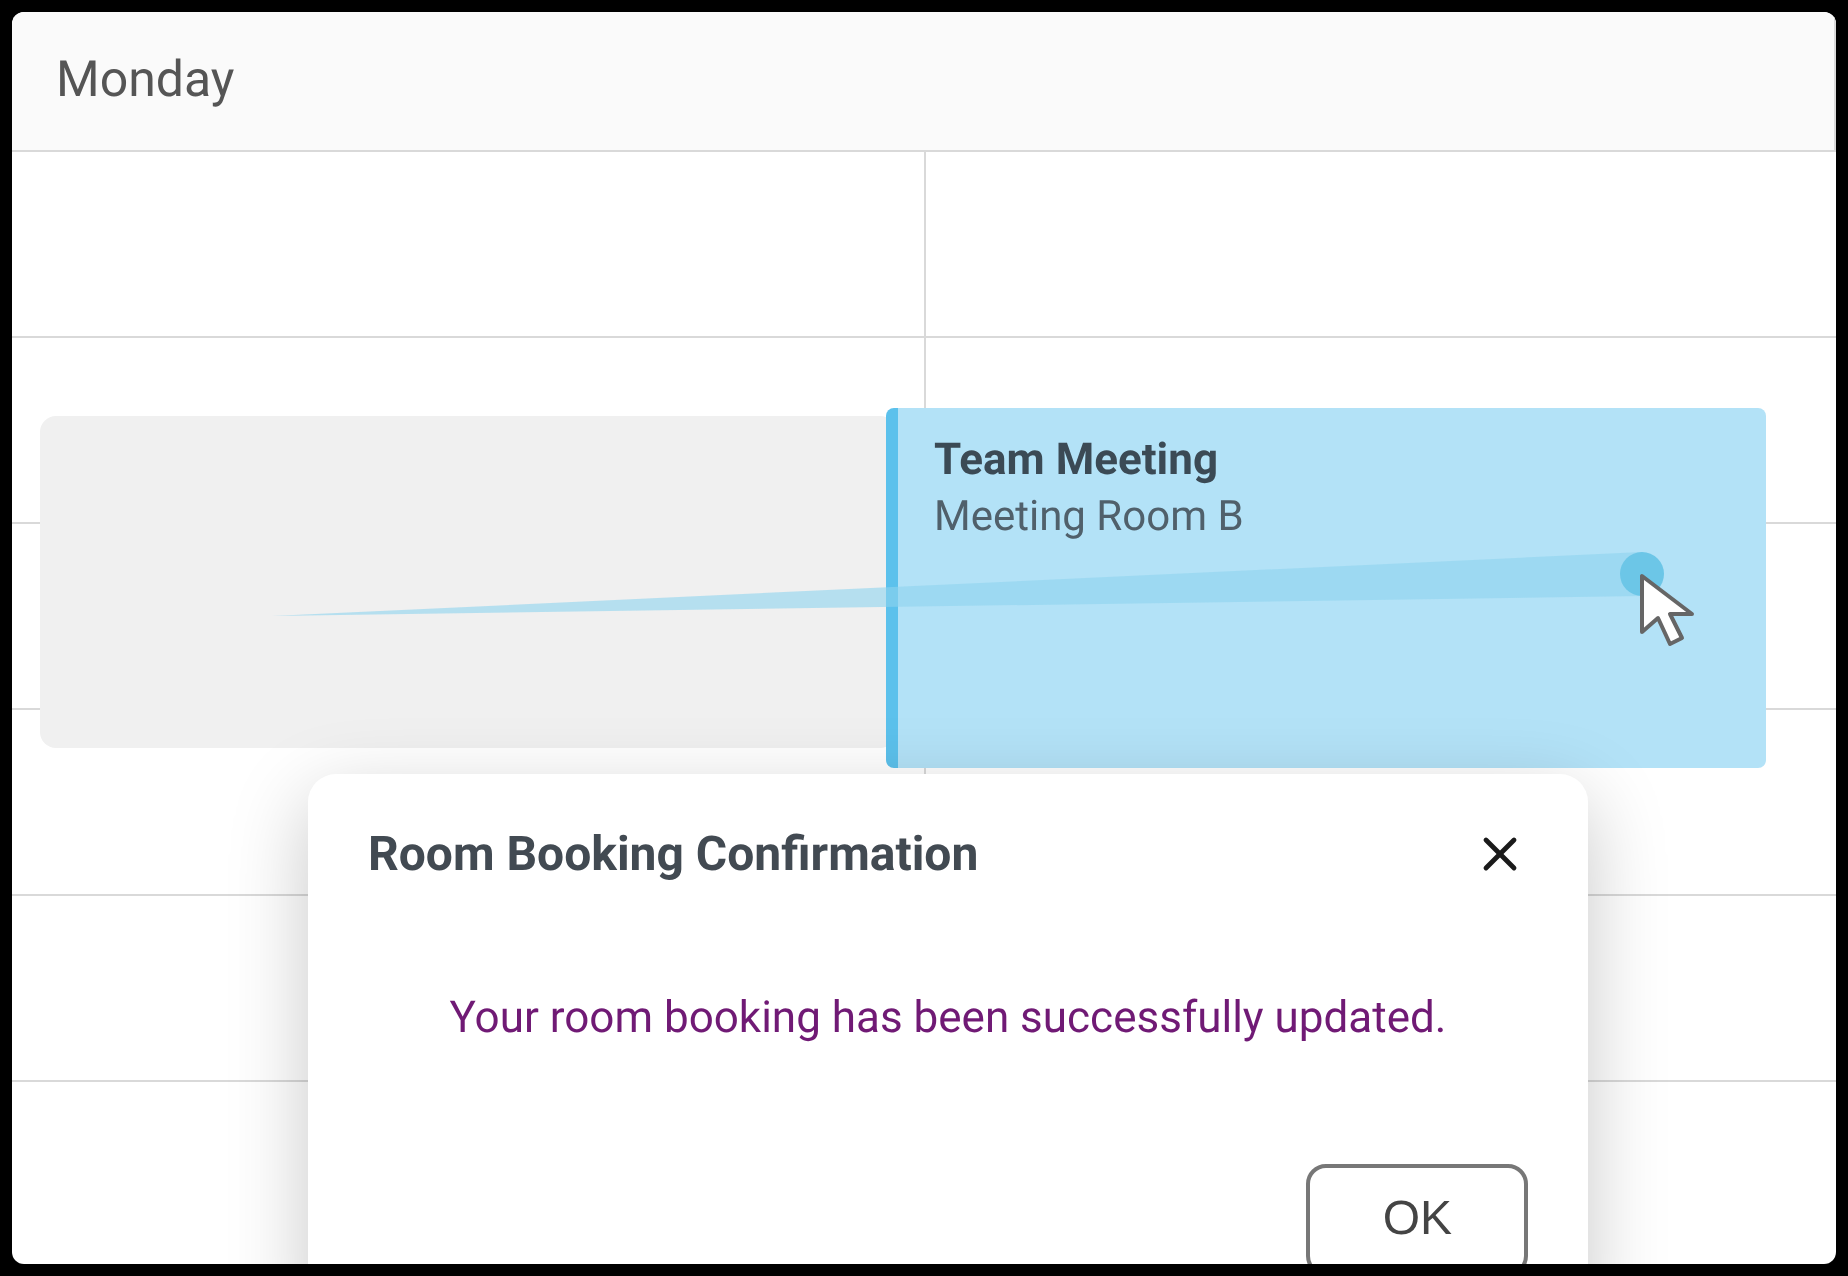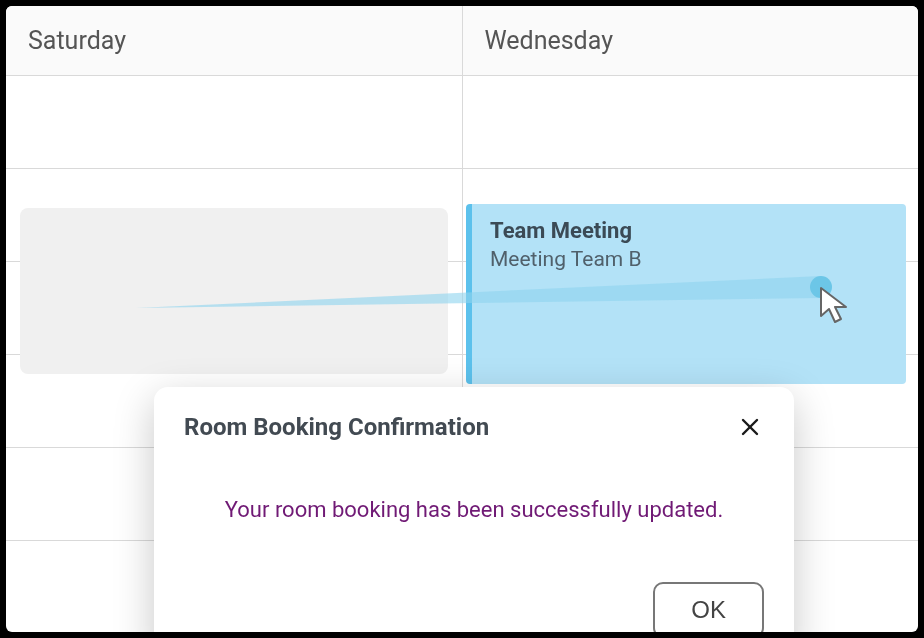--- a/index.html
+++ b/index.html
@@ -56,21 +56,21 @@
       left: 14px;
       top: 132px;
       width: 428px;
       height: 166px;
       background: #f0f0f0;
       border-radius: 8px;
     }
     
     .event-block {
       position: absolute;
-      left: 460px;
+      left: 437px;
       top: 128px;
       width: 440px;
       height: 180px;
       background: #b3e2f7;
       border-left: 6px solid #5cc1ec;
       border-radius: 4px;
       padding: 14px 18px;
     }
     .event-title {
       color: #3b4a55;
@@ -156,24 +156,21 @@
     }
   </style>
 </head>
 <body>
 
 <div class="frame">
   <div class="canvas">
 
     <div class="header-row">
       <div class="header-cell">
-        <span>Saturday</span>
-      </div>
-      <div class="header-cell">
-        <span>Wednesday</span>
+        <span>Monday</span>
       </div>
     </div>
 
     <div class="grid">
       <div class="grid-row">
         <div class="grid-cell"></div>
         <div class="grid-cell"></div>
       </div>
       <div class="grid-row">
         <div class="grid-cell"></div>
@@ -193,21 +190,21 @@
       </div>
       <div class="grid-row">
         <div class="grid-cell"></div>
         <div class="grid-cell"></div>
       </div>
 
       <div class="ghost-event"></div>
 
       <div class="event-block">
         <div class="event-title">Team Meeting</div>
-        <div class="event-room">Meeting Team B</div>
+        <div class="event-room">Meeting Room B</div>
       </div>
 
       <svg class="beam" style="left:0;top:0;" width="912" height="626">
         <polygon points="130,232 815,200 815,222" fill="#8ed4ef" opacity="0.6"></polygon>
       </svg>
       <div class="dot"></div>
 
       <svg class="cursor" width="34" height="40" viewBox="0 0 34 40">
         <path d="M2 2 L2 30 L10 23 L16 36 L22 33 L16 21 L27 21 Z" fill="#fff" stroke="#666" stroke-width="2" stroke-linejoin="round"></path>
       </svg>

